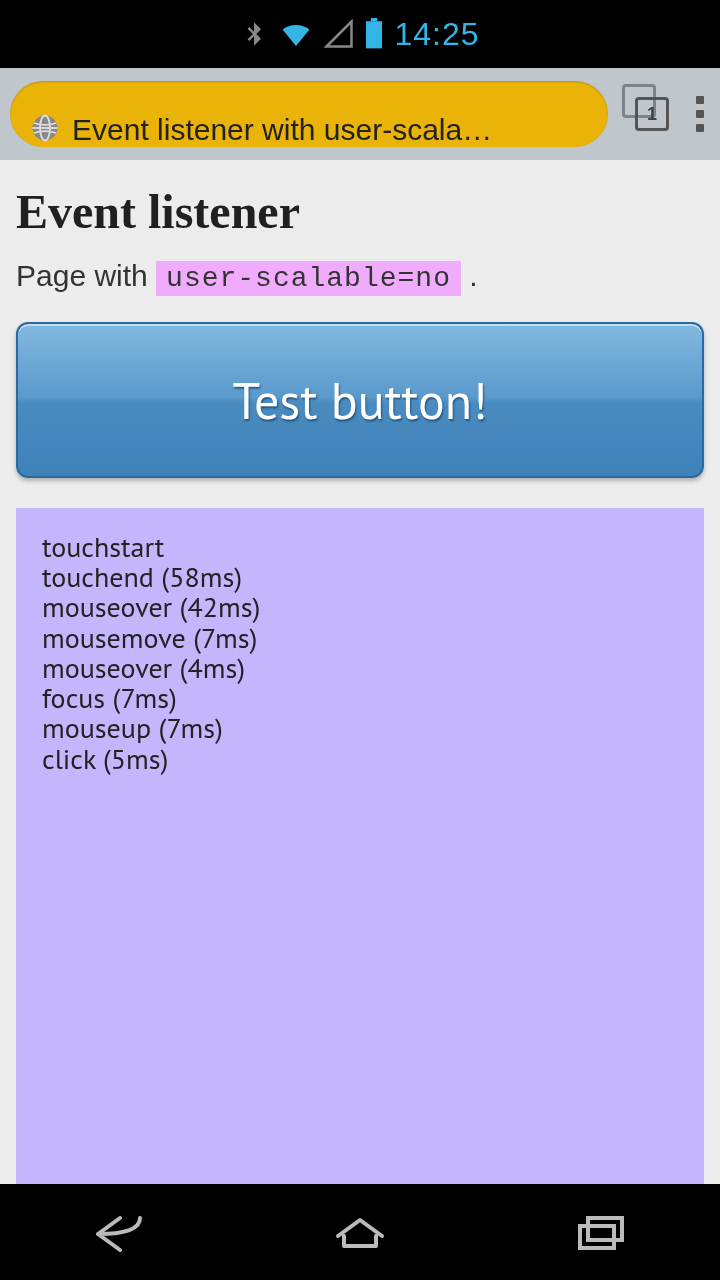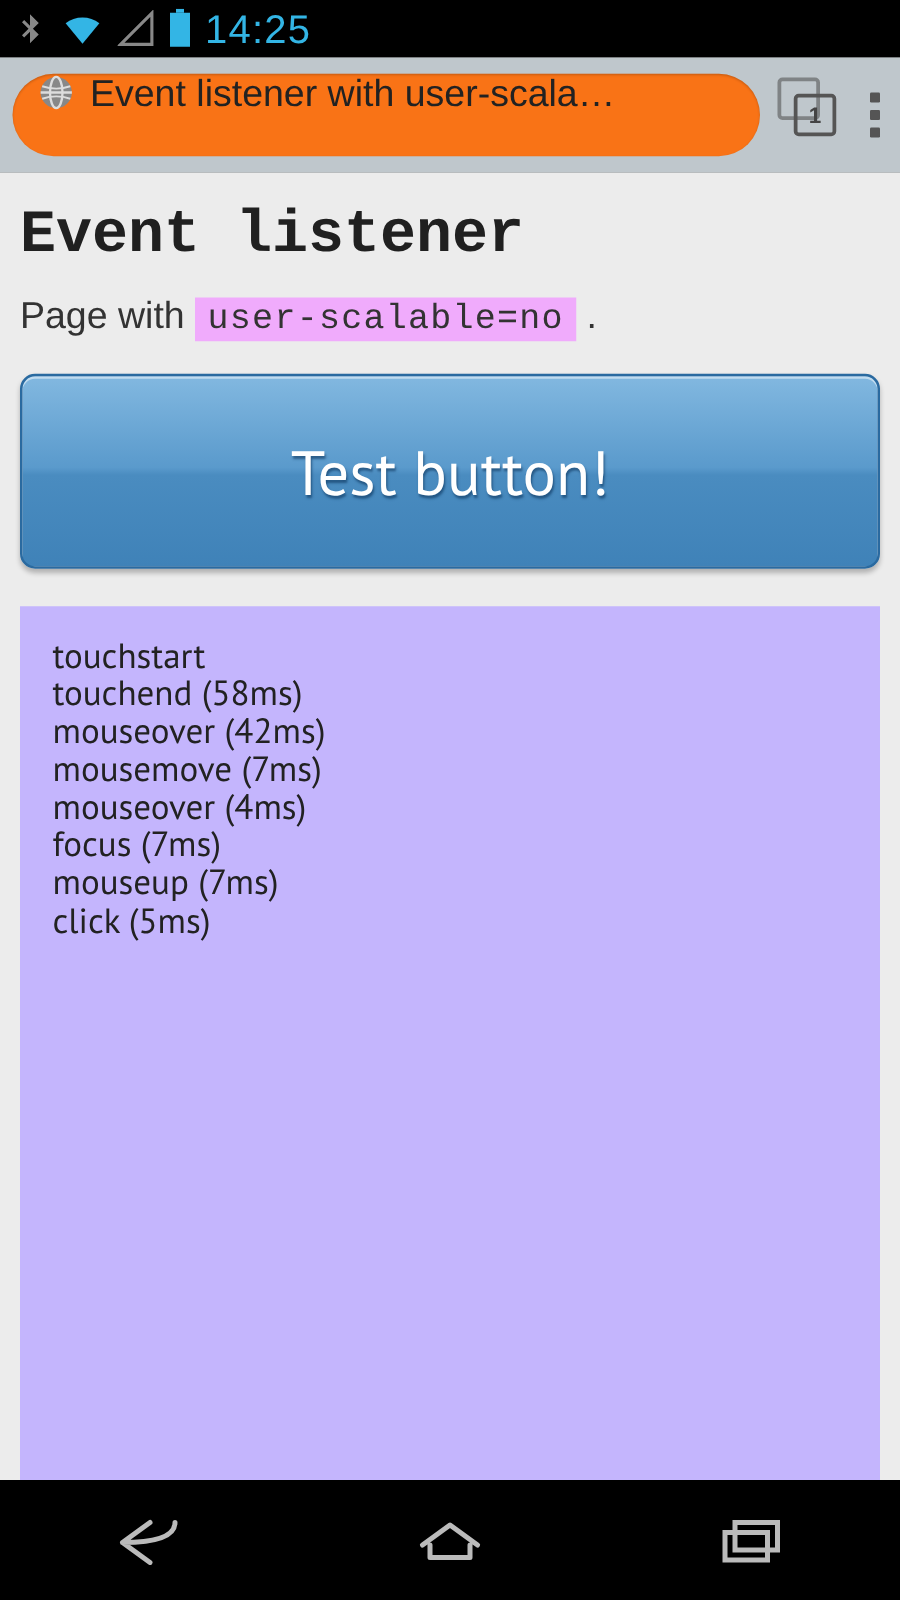--- a/index.html
+++ b/index.html
@@ -2,24 +2,24 @@
 <html><head>
 <meta charset="utf-8">
 <style>
   * { box-sizing: border-box; margin: 0; padding: 0; }
   html, body { width: 720px; height: 1280px; overflow: hidden; font-family: "Helvetica Neue", Arial, sans-serif; }
   body { background: #ececec; display: flex; flex-direction: column; }
 
   
   .status-bar {
     background: #000;
-    height: 46px;
+    height: 68px;
     display: flex;
     align-items: center;
-    justify-content: flex-start;
+    justify-content: center;
     padding: 0 10px;
     gap: 10px;
     color: #33b5e5;
   }
   .status-bar .time { font-size: 32px; letter-spacing: 1px; }
   .status-icon { display: flex; align-items: center; }
 
   
   .browser-chrome {
     background: #000;
@@ -30,25 +30,25 @@
     height: 92px;
     display: flex;
     align-items: center;
     padding: 0 16px 0 10px;
     gap: 22px;
     border-top-left-radius: 0;
     position: relative;
   }
   .addr-wrap {
     flex: 1;
-    background: #f97316;
+    background: #eab308;
     height: 66px;
     border-radius: 33px;
     display: flex;
-    align-items: flex-start;
+    align-items: flex-end;
     padding: 0 20px;
     box-shadow: inset 0 1px 2px rgba(0,0,0,.2);
     position: relative;
   }
   .addr-wrap .globe { margin-right: 12px; }
   .addr-text {
     font-size: 30px;
     color: #222;
     white-space: nowrap;
     overflow: hidden;
@@ -87,21 +87,21 @@
     background: #ececec;
     padding: 24px 16px 0 16px;
     display: flex;
     flex-direction: column;
   }
   h1.title {
     font-size: 48px;
     font-weight: 700;
     color: #202020;
     margin-bottom: 20px;
-    font-family: Liberation Mono, monospace;
+    font-family: Liberation Serif, serif;
   }
   .subtitle {
     font-size: 30px;
     color: #333;
     margin-bottom: 28px;
   }
   .subtitle code {
     font-family: "Courier New", monospace;
     background: #f0abfc;
     padding: 2px 10px;

